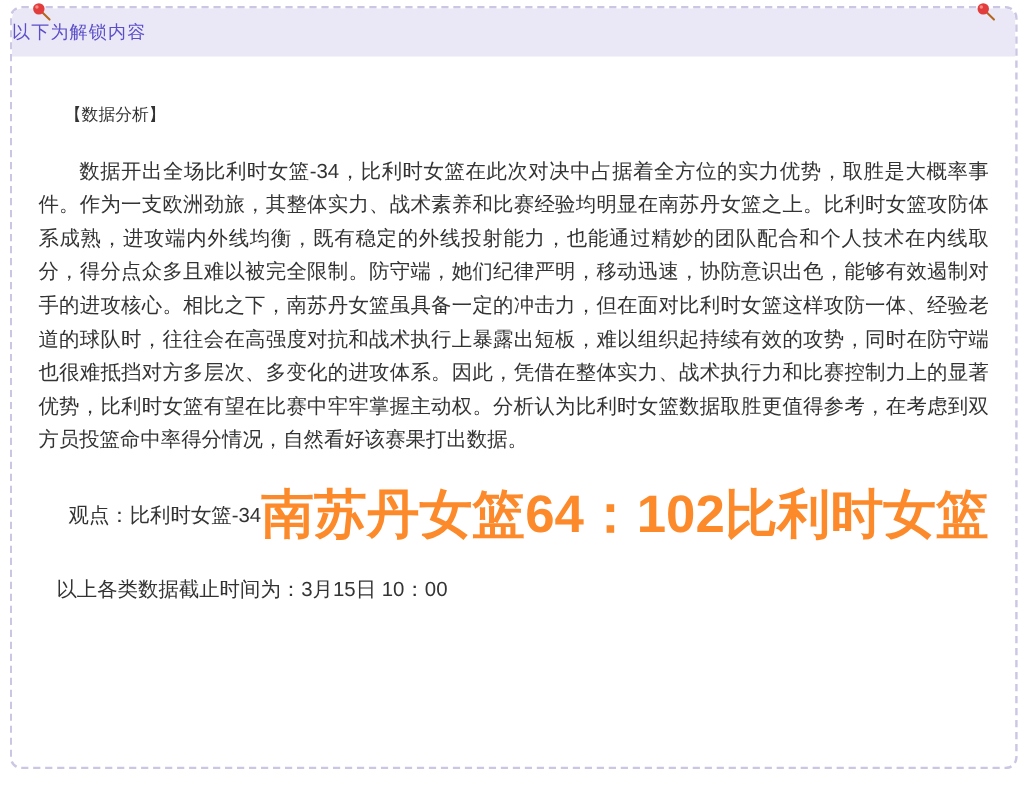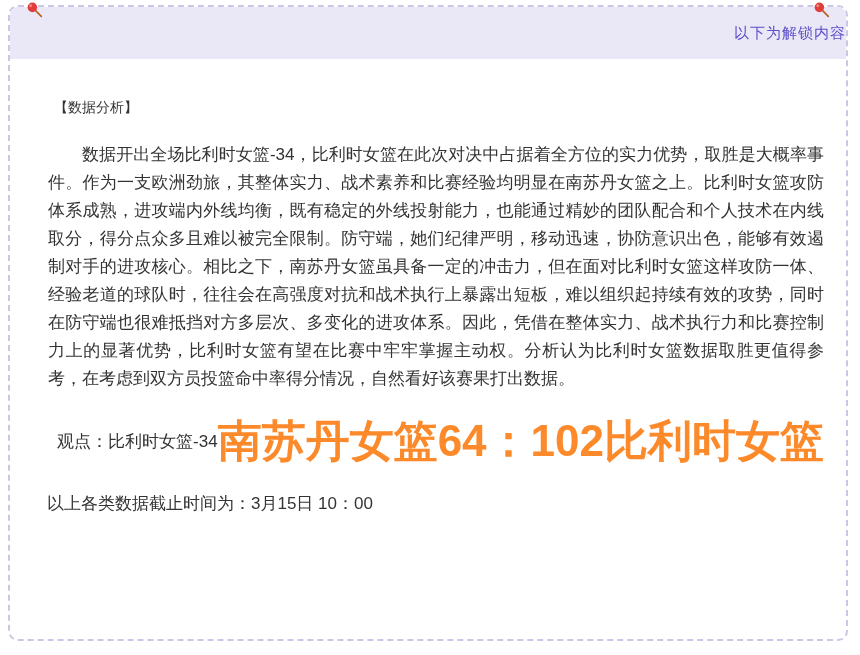--- a/index.html
+++ b/index.html
@@ -26,46 +26,46 @@
     position: absolute;
     top: -6px;
     width: 17px;
     height: 17px;
     z-index: 3;
   }
   .pin svg { width: 100%; height: 100%; display: block; }
   .pin-left  { left: 16px; }
   .pin-right { right: 16px; }
   .banner {
-    height: 52px;
+    height: 40px;
     background: #eae8f6;
     border-radius: 8px 8px 0 0;
     display: flex;
     align-items: center;
-    justify-content: flex-end;
+    justify-content: flex-start;
   }
   .banner-title {
     color: #5b4ec9;
     font-size: 15px;
     letter-spacing: 1px;
   }
   .content {
     padding: 24px 22px 0 22px;
     color: #333333;
     font-size: 17px;
   }
   .section-title {
     margin: 16px 0 0 0;
     padding-left: 22px;
     font-size: 14px;
     font-weight: normal;
     color: #333333;
   }
   .analysis {
-    margin: 24px 0 0 16px;
+    margin: 24px 0 0 0;
     text-indent: 2em;
     line-height: 28px;
     text-align: justify;
   }
   .viewpoint-row {
     margin-top: 24px;
     padding-left: 15px;
     display: flex;
     align-items: center;
     justify-content: flex-end;

